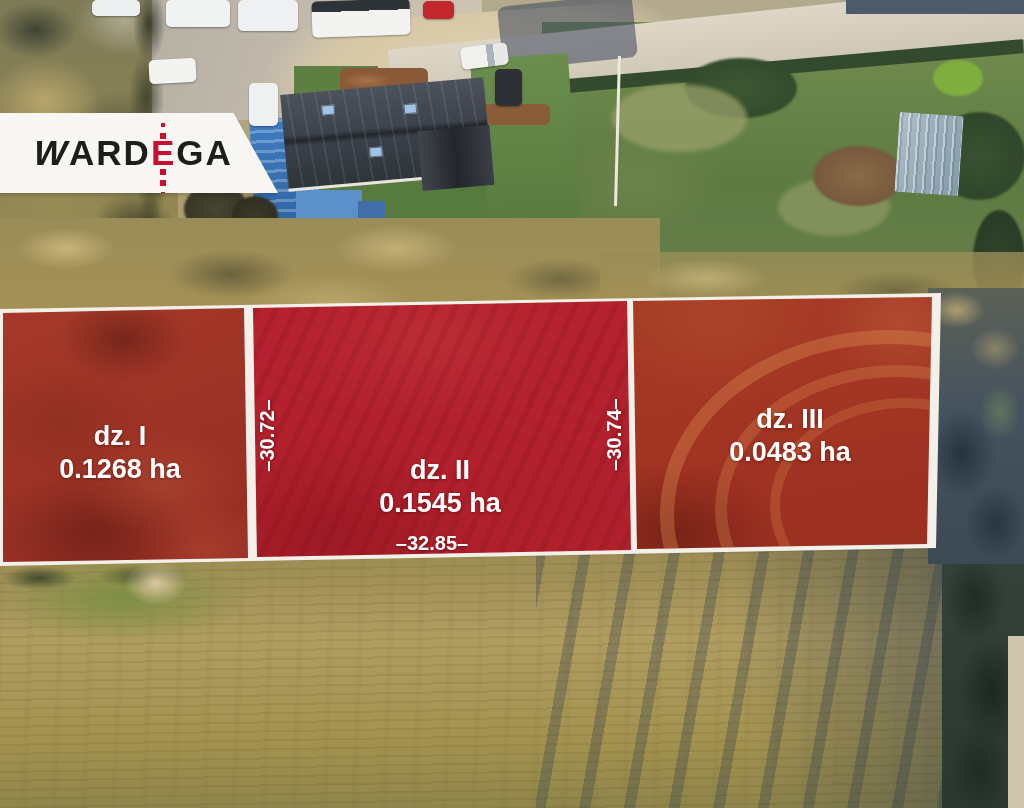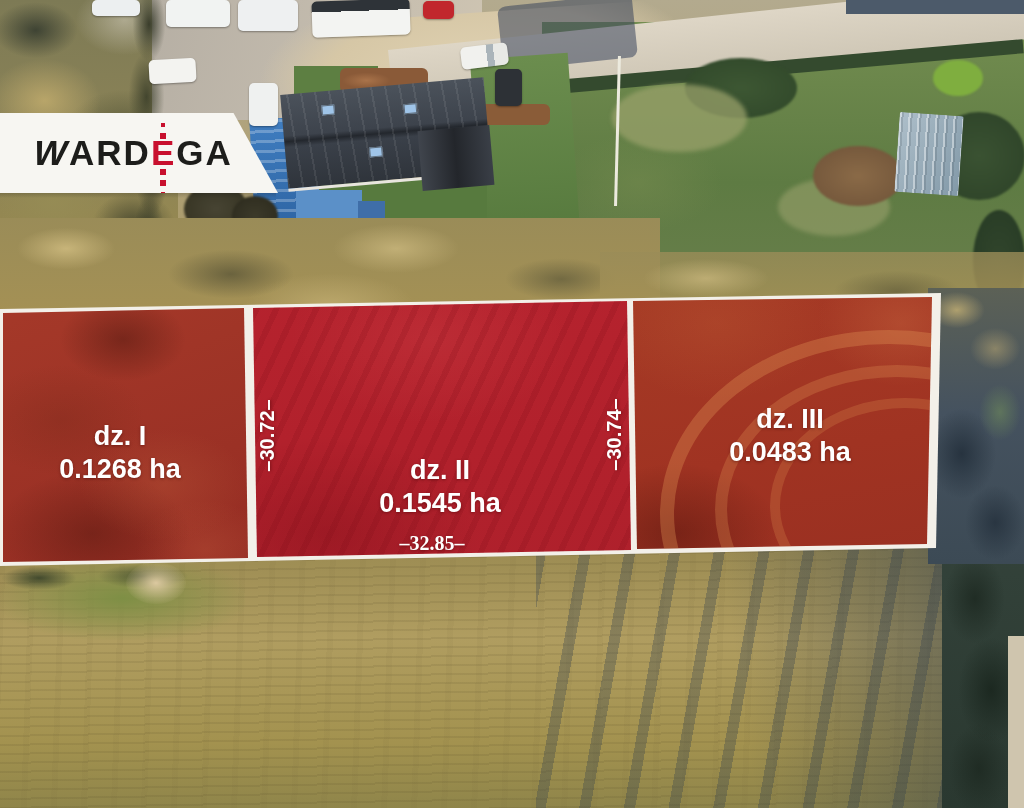--- a/index.html
+++ b/index.html
@@ -179,21 +179,21 @@
   .plabel{color:#fff;text-align:center;font-weight:bold;
     text-shadow:0 1px 3px rgba(60,0,0,.45);line-height:1.22;z-index:9;}
   .plabel .nm{font-size:27px;display:block;}
   .plabel .ar{font-size:27px;display:block;}
   .lab1{left:20px;top:420px;width:200px;}
   .lab2{left:340px;top:418px;width:200px;margin-top:36px;}
   .lab3{left:690px;top:403px;width:200px;}
   .meas{color:#fff;font-weight:bold;font-size:20px;text-align:center;
     text-shadow:0 1px 3px rgba(60,0,0,.45);z-index:9;}
   .m-top{left:350px;top:313px;width:180px;}
-  .m-bottom{left:342px;top:532px;width:180px;font-family:Liberation Serif, serif;}
+  .m-bottom{left:342px;top:532px;width:180px;}
   .m-left{left:203px;top:424px;width:128px;transform:rotate(-90deg);}
   .m-right{left:550px;top:423px;width:128px;transform:rotate(-90deg);}
 
   
   .banner{left:0;top:113px;width:278px;height:80px;background:#f7f6f2;z-index:20;
     clip-path:polygon(0 0,84% 0,100% 100%,0 100%);
     display:flex;align-items:center;}
   .banner-shadow{left:0;top:190px;width:276px;height:8px;z-index:19;
     background:linear-gradient(180deg,rgba(20,20,20,.30),rgba(20,20,20,0));}
   .logo{display:flex;align-items:center;padding-left:34px;

